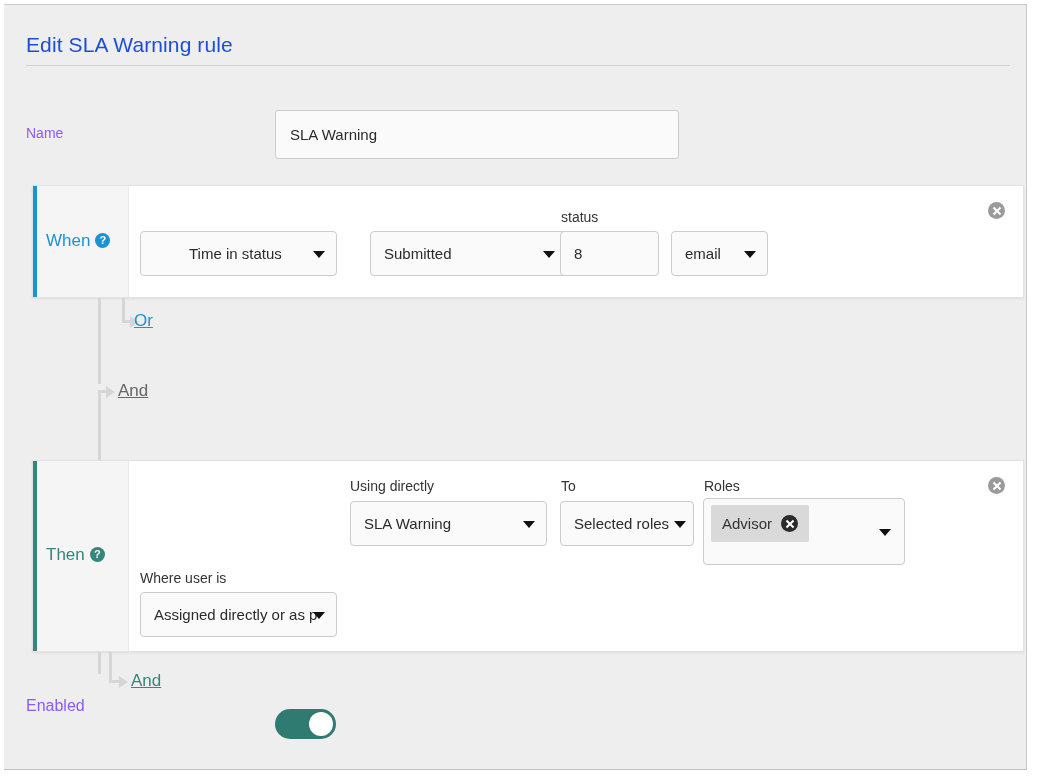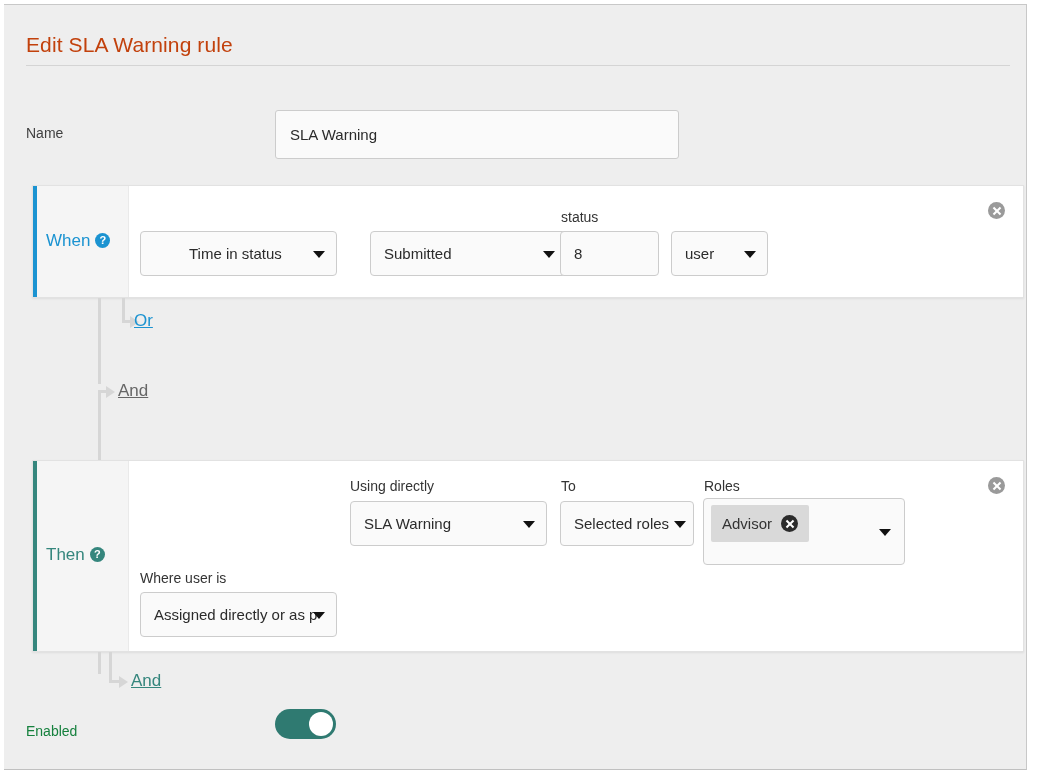--- a/index.html
+++ b/index.html
@@ -28,37 +28,37 @@
     border-right: 1px solid #c8c8c8;
     border-bottom: 1px solid #c0c0c0;
     border-left: none;
   }
 
   
   .page-title {
     position: absolute;
     left: 22px; top: 28px;
     font-size: 21px;
-    color: #c2410c;
+    color: #1d4ed8;
     letter-spacing: 0.1px;
     white-space: nowrap;
   }
   .title-rule {
     position: absolute;
     left: 22px; top: 60px;
     width: 984px; height: 1px;
     background: #d4d4d4;
   }
 
   
   .name-label {
     position: absolute;
     left: 22px; top: 120px;
     font-size: 14px;
-    color: #404040;
+    color: #8b5cf6;
   }
   .name-input {
     position: absolute;
     left: 271px; top: 105px;
     width: 404px; height: 49px;
     background: #fafafa;
     border: 1px solid #cccccc;
     border-radius: 3px;
     font-size: 15px;
     color: #2b2b2b;
@@ -241,23 +241,23 @@
     position: absolute;
     font-size: 17px;
     text-decoration: underline;
     white-space: nowrap;
     cursor: pointer;
   }
 
   
   .enabled-label {
     position: absolute;
-    left: 22px; top: 718px;
-    font-size: 14px;
-    color: #15803d;
+    left: 22px; top: 692px;
+    font-size: 16px;
+    color: #8b5cf6;
   }
   .toggle {
     position: absolute;
     left: 271px; top: 704px;
     width: 61px; height: 30px;
     border-radius: 15px;
     background: #2f7a71;
   }
   .toggle .knob {
     position: absolute;
@@ -297,21 +297,21 @@
       <span>Submitted</span>
       <span class="caret"></span>
     </div>
 
     <div class="field-label" style="left:557px; top:204px; z-index:4;">status</div>
     <div class="text-box" style="left:556px; top:226px; width:99px; z-index:4;">
       <span>8</span>
     </div>
 
     <div class="select-box" style="left:667px; top:226px; width:97px; z-index:4;">
-      <span>user</span>
+      <span>email</span>
       <span class="caret"></span>
     </div>
 
     <div class="vline" style="left:94px; top:293px; height:86px;"></div>
 
     <div class="vline" style="left:118px; top:293px; height:22px;"></div>
     <div class="hline" style="left:118px; top:315px; width:10px;"></div>
     <div class="arrowhead" style="left:126px; top:311px;"></div>
     <div class="conn-link" style="left:130px; top:306px; color:#1b93d1;">Or</div>
 

